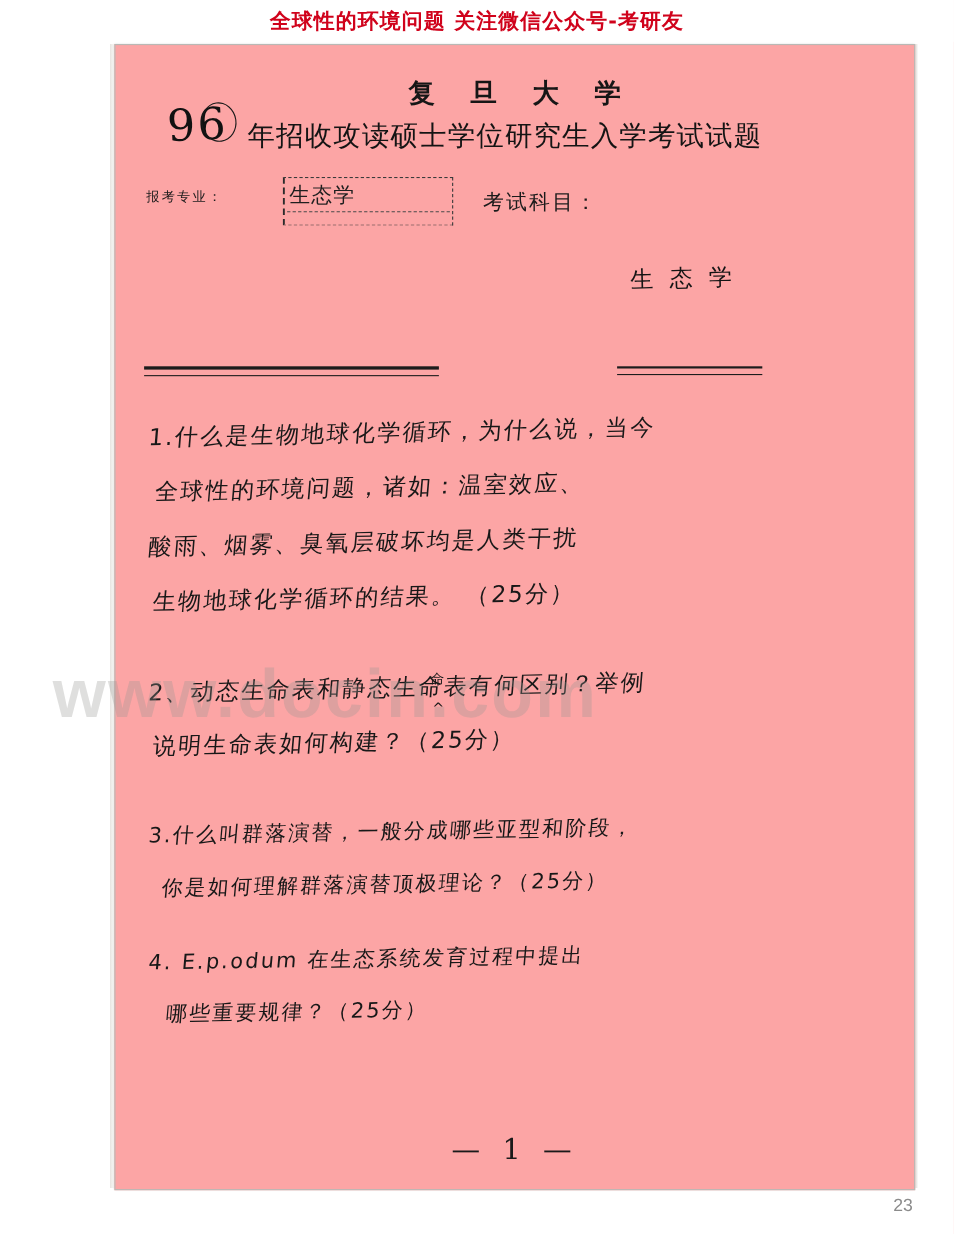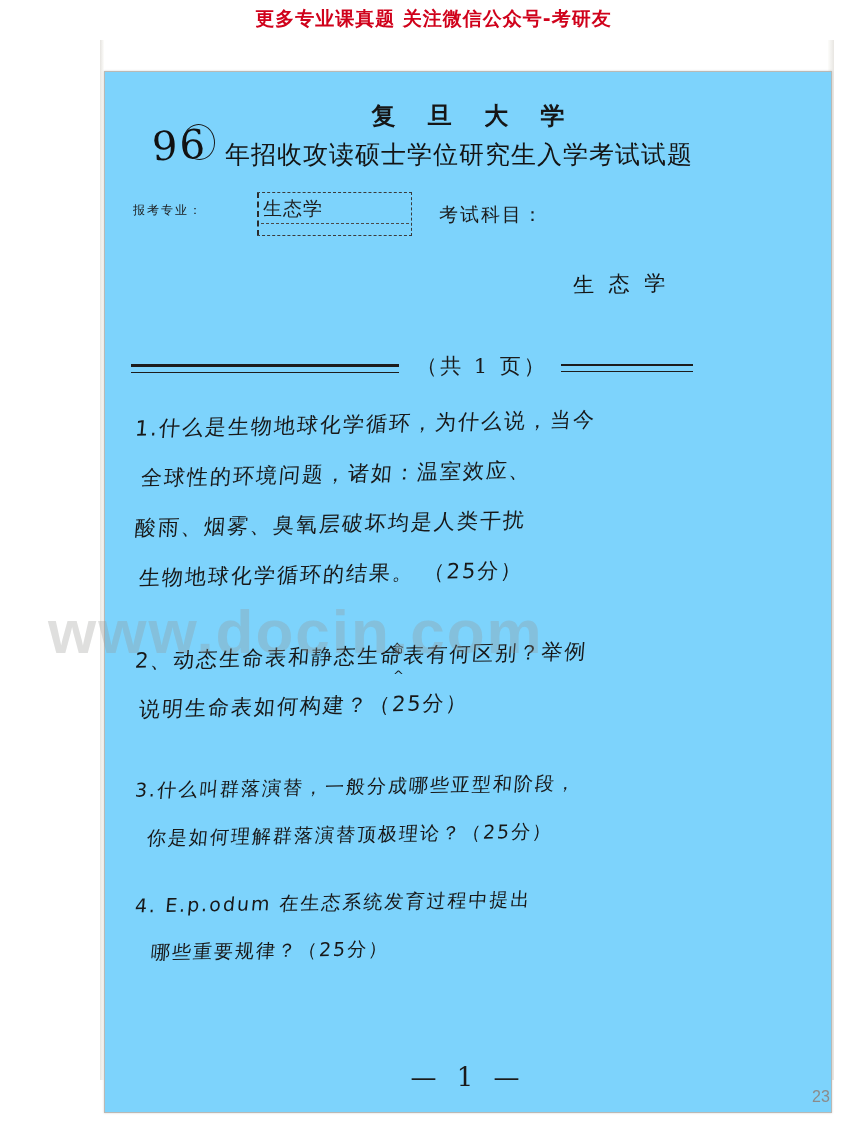--- a/index.html
+++ b/index.html
@@ -36,24 +36,23 @@
     white-space: nowrap;
   }
 
   
   .page-sheet {
     position: absolute;
     top: 40px;
     left: 104px;
     width: 726px;
     height: 1040px;
-    background: #7dd3fc;
+    background: #fca5a5;
     border: 1px solid #b9b9b5;
     box-shadow: 0 0 2px rgba(0,0,0,0.18);
-    margin-top: 31px;
   }
   
   .scan-edge-left {
     position: absolute;
     top: 40px;
     left: 100px;
     width: 4px;
     height: 1040px;
     background: linear-gradient(to right, #e6e4e0, #fdfdfb);
   }
@@ -267,21 +266,21 @@
     color: rgba(150, 148, 146, 0.30);
     letter-spacing: 2px;
     pointer-events: none;
     user-select: none;
   }
 </style>
 </head>
 <body>
 
 <div class="banner">
-  <span class="banner-text">更多专业课真题 关注微信公众号-考研友</span>
+  <span class="banner-text">全球性的环境问题 关注微信公众号-考研友</span>
 </div>
 
 <div class="scan-edge-left"></div>
 <div class="scan-edge-right"></div>
 
 <div class="page-sheet">
   <div class="doc-inner">
 
     <div class="univ-title">复 旦 大 学</div>
     <div class="year-mark">96</div>
@@ -292,21 +291,20 @@
     <div class="major-box">
       <div class="dash2"></div>
     </div>
     <div class="major-value">生态学</div>
 
     <div class="field-subject-label">考试科目：</div>
     <div class="subject-value">生 态 学</div>
 
     <div class="rule-wrap">
       <div class="rule-left"></div>
-      <div class="pages-text">（共 1 页）</div>
       <div class="rule-right"></div>
     </div>
 
     <div class="hand hand-l" style="top:338px; left:30px;">1.什么是生物地球化学循环，为什么说，当今</div>
     <div class="hand hand-l" style="top:388px; left:36px;">全球性的环境问题，诸如：温室效应、</div>
     <div class="hand hand-l" style="top:438px; left:30px;">酸雨、烟雾、臭氧层破坏均是人类干扰</div>
     <div class="hand hand-l" style="top:488px; left:34px;">生物地球化学循环的结果。  （25分）</div>
 
     <div class="q-caret" style="top:568px; left:286px;">命</div>
     <div class="q-caret" style="top:596px; left:288px;">^</div>

